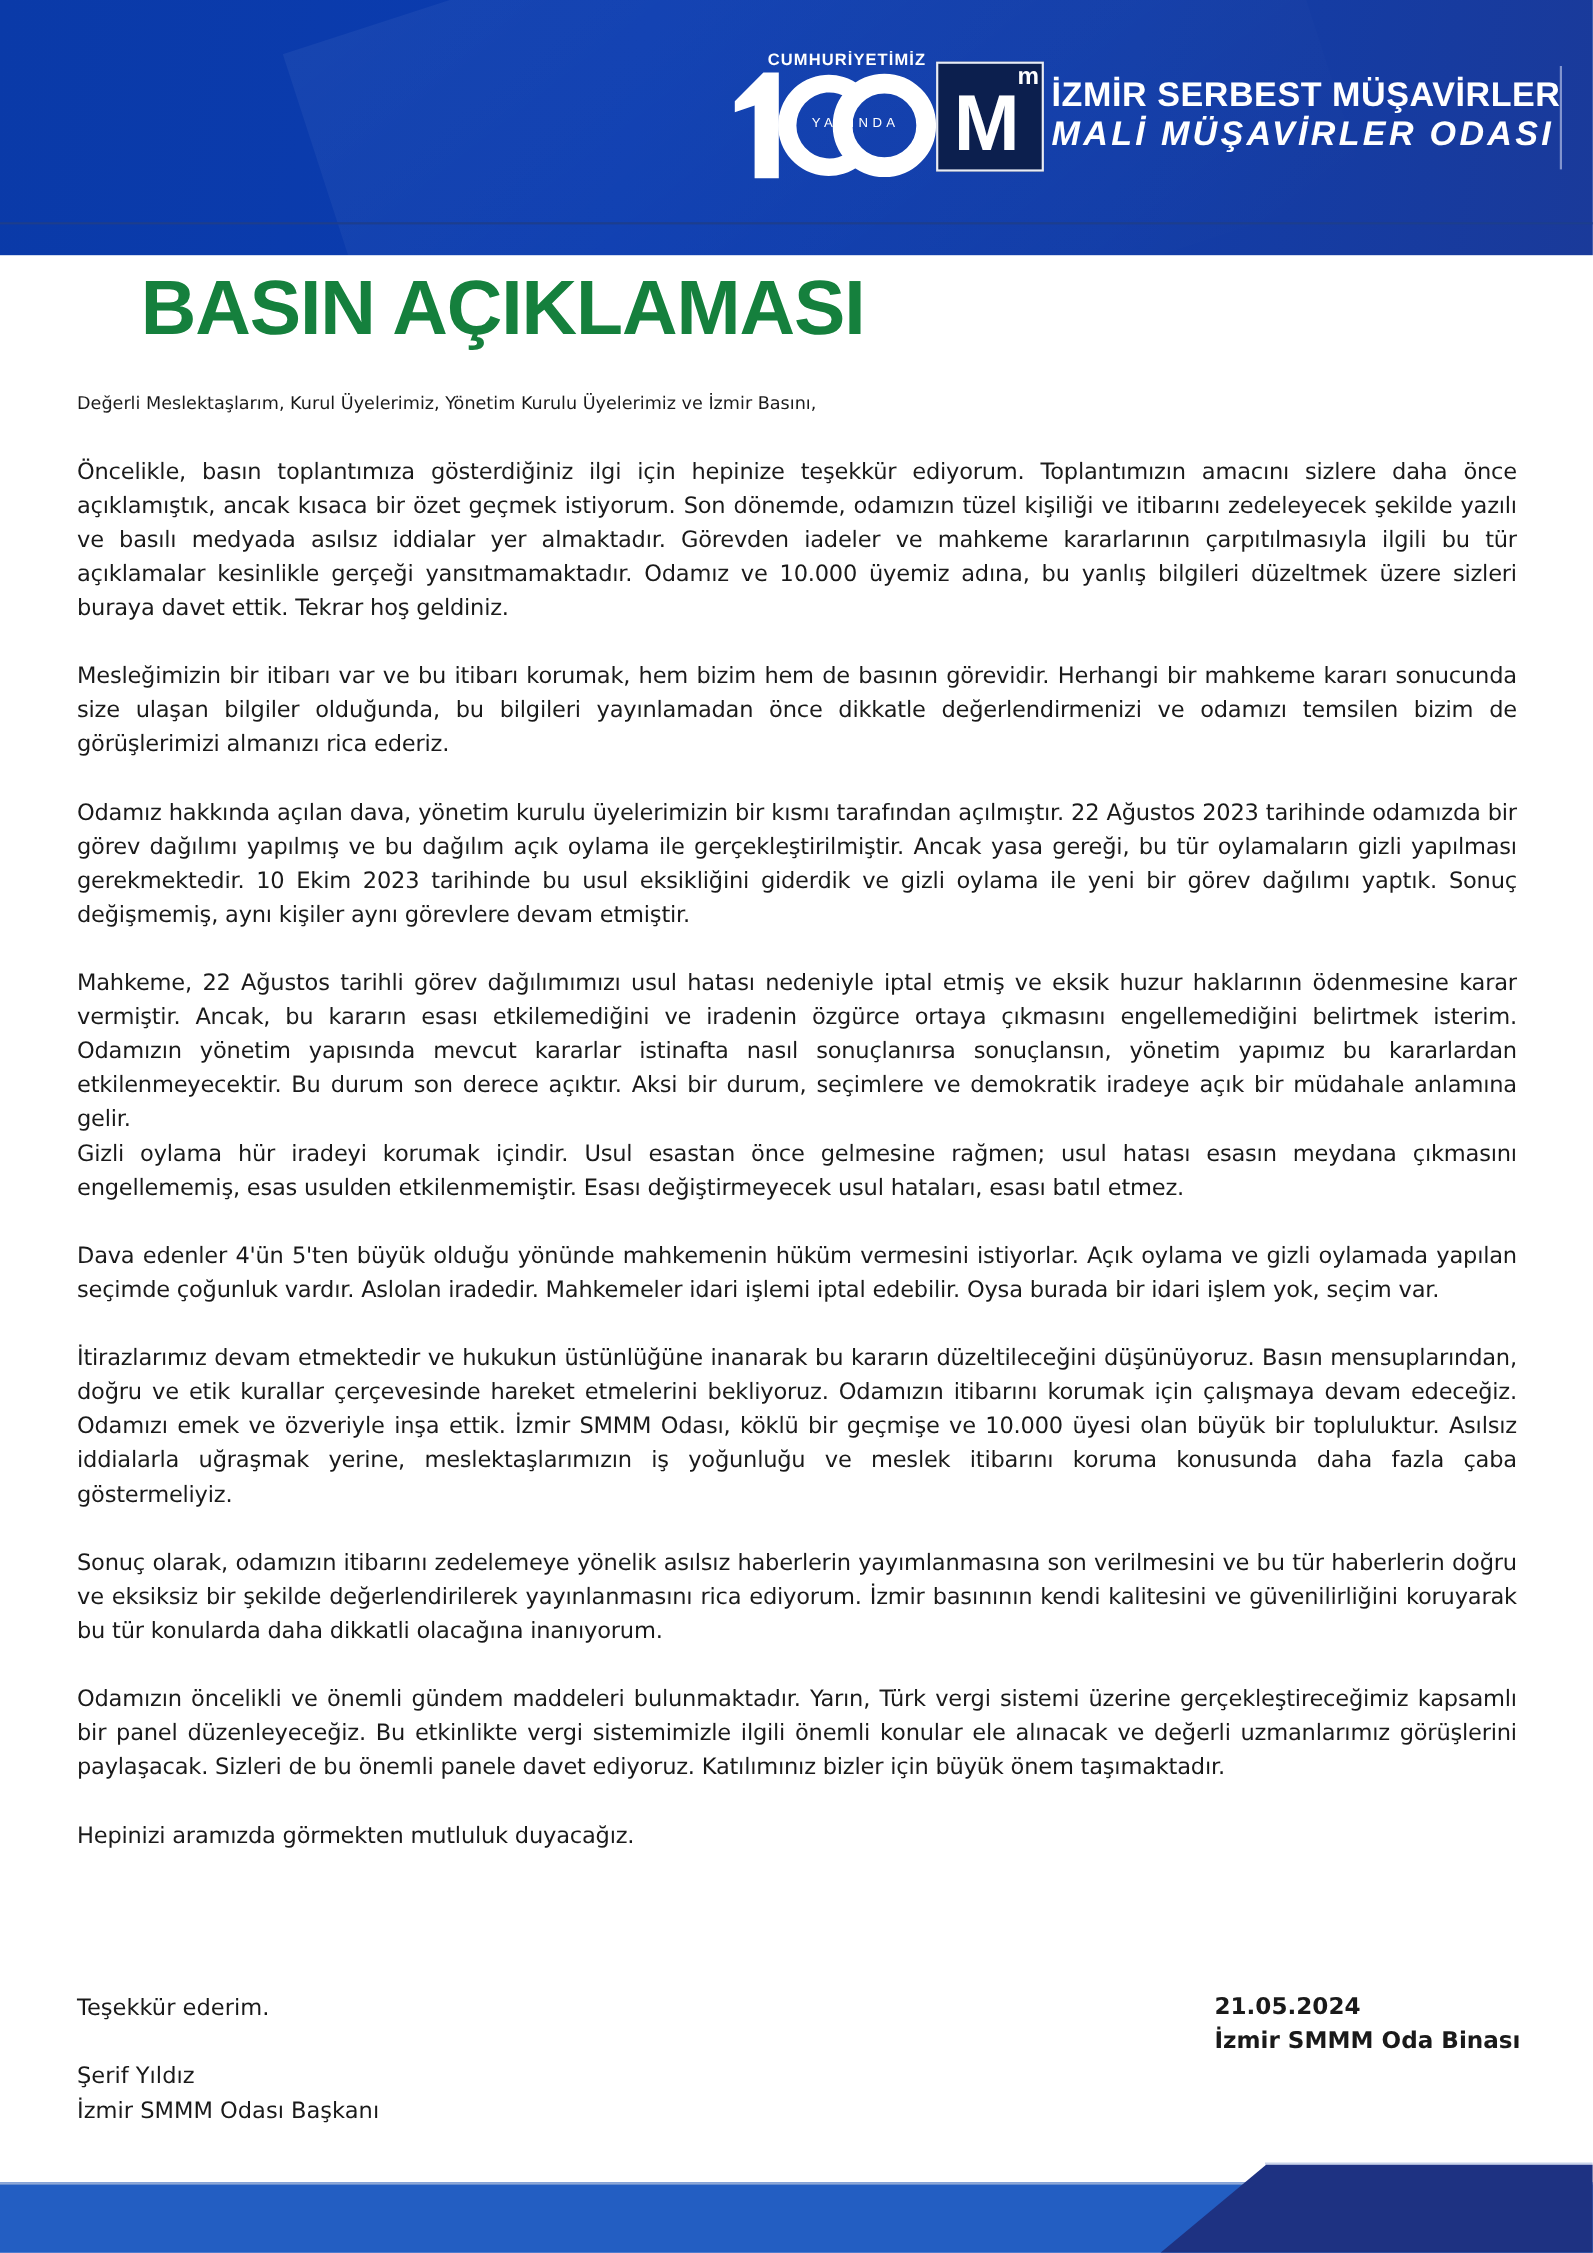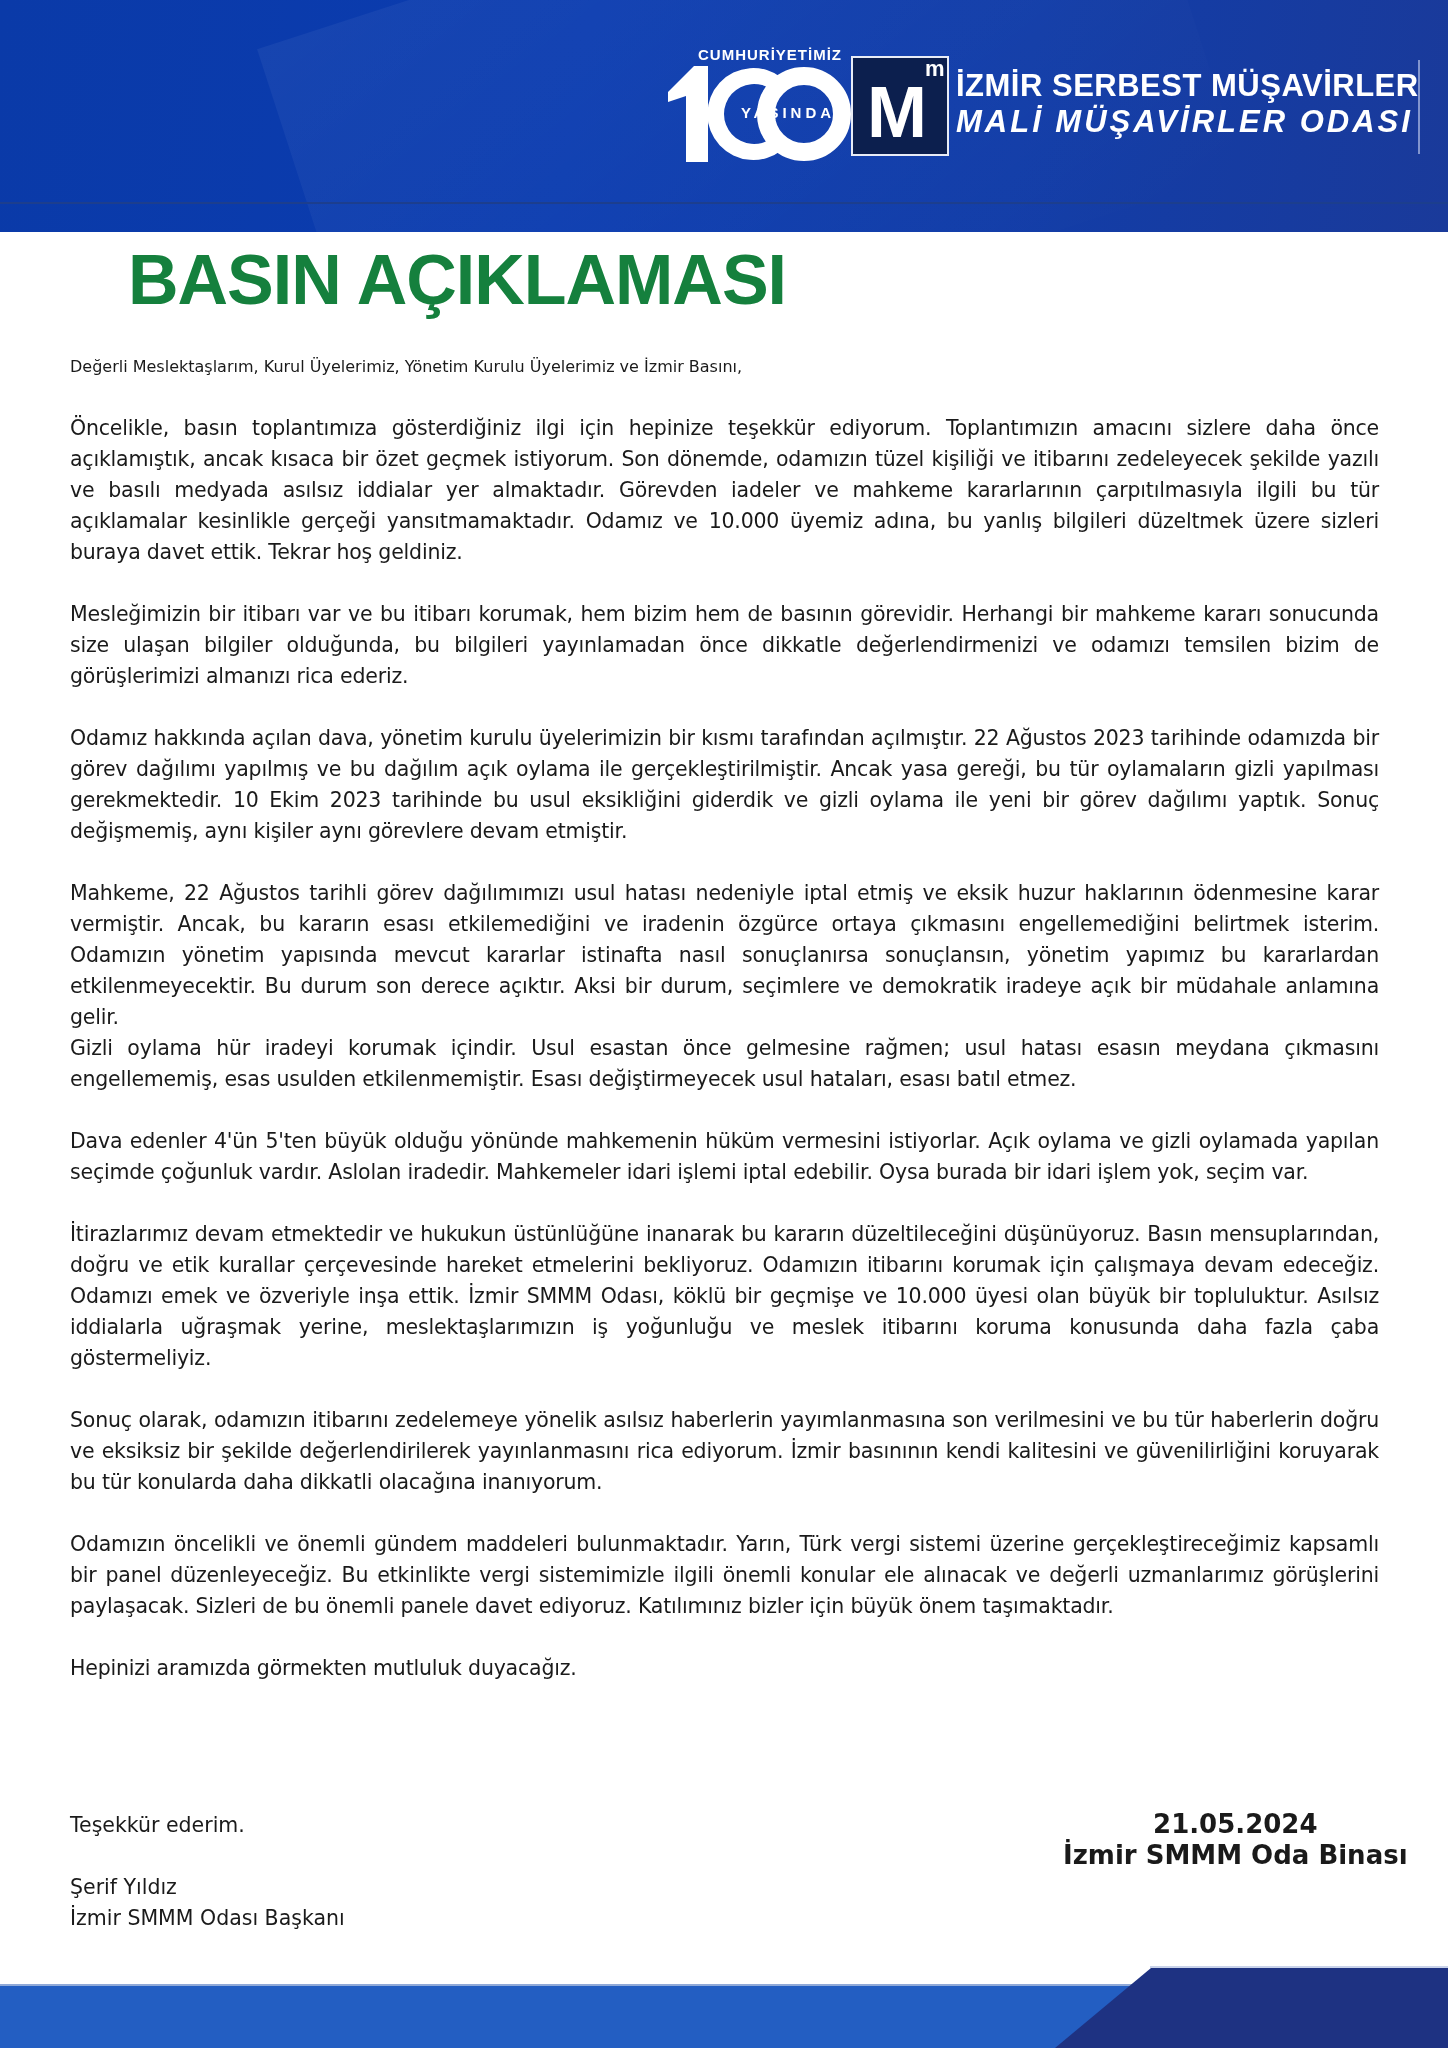--- a/index.html
+++ b/index.html
@@ -34,22 +34,22 @@
     }
     .cumhuriyet {
       position: absolute; left: 26px; top: 0; width: 160px;
       color: #fff; font-weight: bold; font-size: 15px; letter-spacing: 1px;
       text-align: center;
       font-family: "Liberation Sans", sans-serif;
     }
     .logo-100 svg { position: absolute; left: 0; top: 16px; }
     .yasinda {
       position: absolute; left: 74px; top: 58px; width: 100px;
-      color: #fff; font-weight: bold; font-size: 15px; letter-spacing: 4px;
-      text-align: center;
+      color: #fff; font-weight: normal; font-size: 12px; letter-spacing: 4px;
+      text-align: left;
     }
     .m-box {
       position: absolute; left: 851px; top: 56px; width: 98px; height: 100px;
       background: #0c1f4e;
       border: 2px solid #e8ecf6;
       box-sizing: border-box;
     }
     .m-box .big-m {
       position: absolute; left: 14px; top: 14px;
       color: #fff; font-weight: bold; font-size: 72px; line-height: 80px;
@@ -95,23 +95,23 @@
       letter-spacing: -0.2px;
     }
     .content p.tight { margin-bottom: 0; }
     .closing {
       position: absolute; left: 70px; top: 1810px;
       font-family: "DejaVu Sans", sans-serif;
       font-size: 20.5px; line-height: 31px;
     }
     .closing .gap { height: 31px; }
     .dateblock {
-      position: absolute; left: 1063px; top: 1809px;
+      position: absolute; left: 1104px; top: 1809px;
       font-family: "DejaVu Sans", sans-serif;
-      font-weight: bold; font-size: 26px; line-height: 31px; text-align: center;
+      font-weight: bold; font-size: 21px; line-height: 31px;
     }
     
     .footer-band {
       position: absolute; left: 0; top: 1984px; width: 1448px; height: 64px;
       background: #235ec2;
       border-top: 2px solid #8fa9d8;
       box-sizing: border-box;
     }
     .footer-dark {
       position: absolute; left: 0; top: 0;

